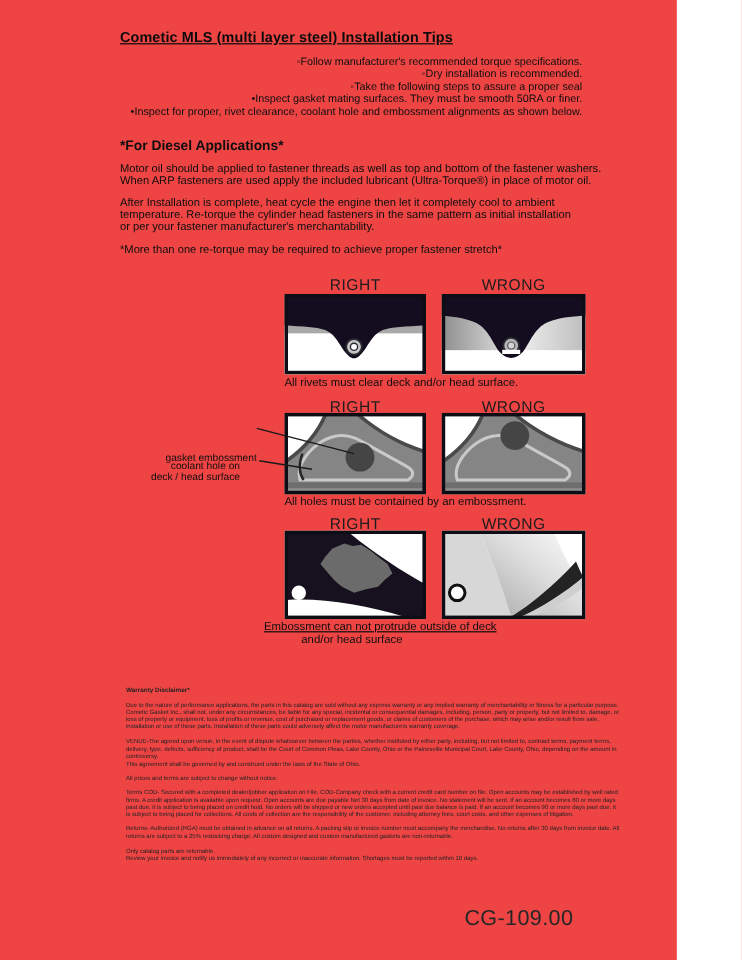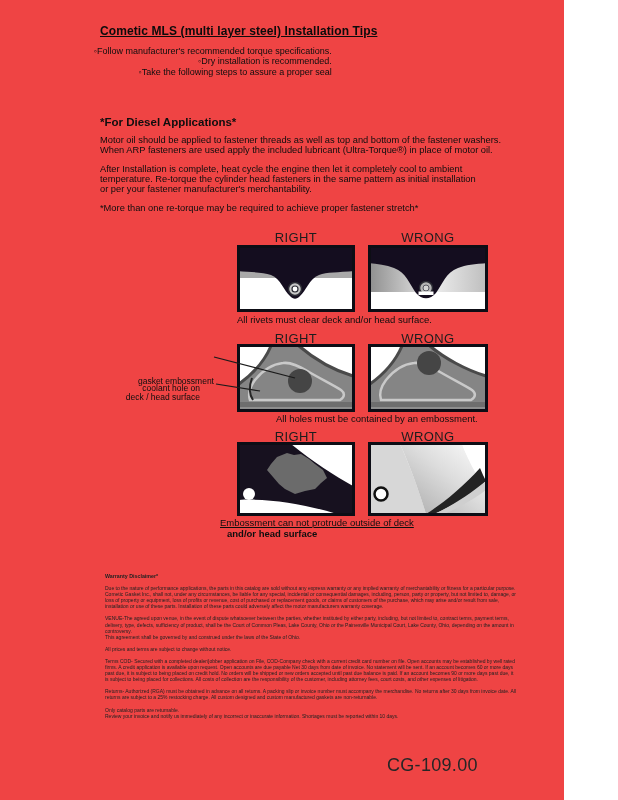--- a/index.html
+++ b/index.html
@@ -38,20 +38,22 @@
 <body>
 
 <div class="page">
 
   <h1 class="title">Cometic MLS (multi layer steel) Installation Tips</h1>
 
   <div class="bullets">
     <div class="b"><span class="dot">◦</span><span>Follow manufacturer's recommended torque specifications.</span></div>
     <div class="b"><span class="dot">◦</span><span>Dry installation is recommended.</span></div>
     <div class="b"><span class="dot">◦</span><span>Take the following steps to assure a proper seal</span></div>
+    <div class="b sub"><span class="dot">•</span><span>Inspect gasket mating surfaces.  They must be smooth 50RA or finer.</span></div>
+    <div class="b sub"><span class="dot">•</span><span>Inspect for proper, rivet clearance, coolant hole and embossment alignments as shown below.</span></div>
   </div>
 
   <div class="diesel">
     <h2>*For Diesel Applications*</h2>
     <div class="para">
       <div>Motor oil should be applied to fastener threads as well as top and bottom of the fastener washers.</div>
       <div>When ARP fasteners are used apply the included lubricant (Ultra-Torque®) in place of motor oil.</div>
     </div>
     <div class="para">
       <div>After Installation is complete, heat cycle the engine then let it completely cool to ambient</div>
@@ -131,21 +133,21 @@
       <path d="M2,2 H34 C28,16 16,30 2,40 Z" fill="#ffffff"></path>
       <path d="M34,2 C28,16 16,30 2,40" fill="none" stroke="#4a4a4a" stroke-width="3"></path>
       <path d="M62,2 H118 V32 C98,26 76,14 62,2 Z" fill="#ffffff"></path>
       <path d="M62,2 C76,14 98,26 118,32" fill="none" stroke="#4a4a4a" stroke-width="3"></path>
       <path d="M13,56 C11,50 12,44 18,36 C26,26 36,20 46,19 C54,18 62,22 72,28 C84,35 98,42 104,46 C108,49 108,53 103,56 Z" fill="none" stroke="#c9c9c9" stroke-width="2.5"></path>
       <circle cx="61" cy="19" r="12" fill="#454545"></circle>
       <rect x="1.5" y="1.5" width="117" height="65" fill="none" stroke="#0d0d15" stroke-width="3"></rect>
     </svg>
   </div>
 
-  <div class="caption" style="left:237px;top:413px;margin-left:39px;">All holes must be contained by an embossment.</div>
+  <div class="caption" style="left:237px;top:413px;">All holes must be contained by an embossment.</div>
 
   <div class="rw-label" style="left:237px;top:429px;width:118px;">RIGHT</div>
   <div class="rw-label" style="left:368px;top:429px;width:120px;">WRONG</div>
 
   <div class="panel" style="left:237px;top:442px;">
     <svg width="118" height="74" viewBox="0 0 118 74">
       <rect x="0" y="0" width="118" height="74" fill="#ffffff"></rect>
       <path d="M2,2 H54 C76,20 98,34 116,44 V72 H100 C68,62 30,56 2,58 Z" fill="#17111f"></path>
       <path d="M34,22 L40,15 L50,11 L57,13 L64,12 L72,17 L78,22 L86,28 L90,36 L84,41 L78,47 L68,49 L58,52 L48,47 L42,42 L36,35 L30,28 Z" fill="#6b6b6b"></path>
       <circle cx="12" cy="52" r="6" fill="#ffffff"></circle>
@@ -167,21 +169,21 @@
       <path d="M32,2 H94 C102,22 112,40 118,46 V72 H58 C50,46 42,24 32,2 Z" fill="url(#g3)"></path>
       <path d="M94,2 H118 V44 C110,36 101,20 94,2 Z" fill="#ffffff"></path>
       <path d="M58,72 C74,62 94,46 112,26 C114,31 116,35 118,39 C100,56 80,66 66,72 Z" fill="#232323"></path>
       <path d="M66,72 C84,64 102,52 118,39 L118,48 C102,60 86,68 76,72 Z" fill="#cfcfcf"></path>
       <circle cx="13" cy="52" r="6.5" fill="#ffffff" stroke="#111111" stroke-width="2.5"></circle>
       <rect x="1.5" y="1.5" width="117" height="71" fill="none" stroke="#0d0d15" stroke-width="3"></rect>
     </svg>
   </div>
 
   <div class="caption" style="left:220px;top:517px;text-decoration:underline;">Embossment can not protrude outside of deck</div>
-  <div class="caption" style="left:227px;top:528px;font-weight:bold;">and/or head surface</div>
+  <div class="caption" style="left:251px;top:528px;">and/or head surface</div>
 
   <svg class="overlay" width="618" height="800">
     <line x1="214" y1="357" x2="295" y2="378" stroke="#1a1a1a" stroke-width="1.2"></line>
     <line x1="216" y1="384" x2="260" y2="391" stroke="#1a1a1a" stroke-width="1.2"></line>
   </svg>
 
   <div class="disclaimer">
     <p class="dhead">Warranty Disclaimer*</p>
     <p>Due to the nature of performance applications, the parts in this catalog are sold without any express warranty or any implied warranty of merchantability or fitness for a particular purpose.  Cometic Gasket Inc., shall not, under any circumstances, be liable for any special, incidental or consequential damages, including, person, party or property, but not limited to, damage, or loss of property or equipment, loss of profits or revenue, cost of purchased or replacement goods, or claims of customers of the purchase, which may arise and/or result from sale, installation or use of these parts.  Installation of these parts could adversely affect the motor manufacturers warranty coverage.</p>
     <p class="tight">VENUE-The agreed upon venue, in the event of dispute whatsoever between the parties, whether instituted by either party, including, but not limited to, contract terms, payment terms, delivery, type, defects, sufficiency of product, shall be the Court of Common Pleas, Lake County, Ohio or the Painesville Municipal Court, Lake County, Ohio, depending on the amount in controversy.</p>

